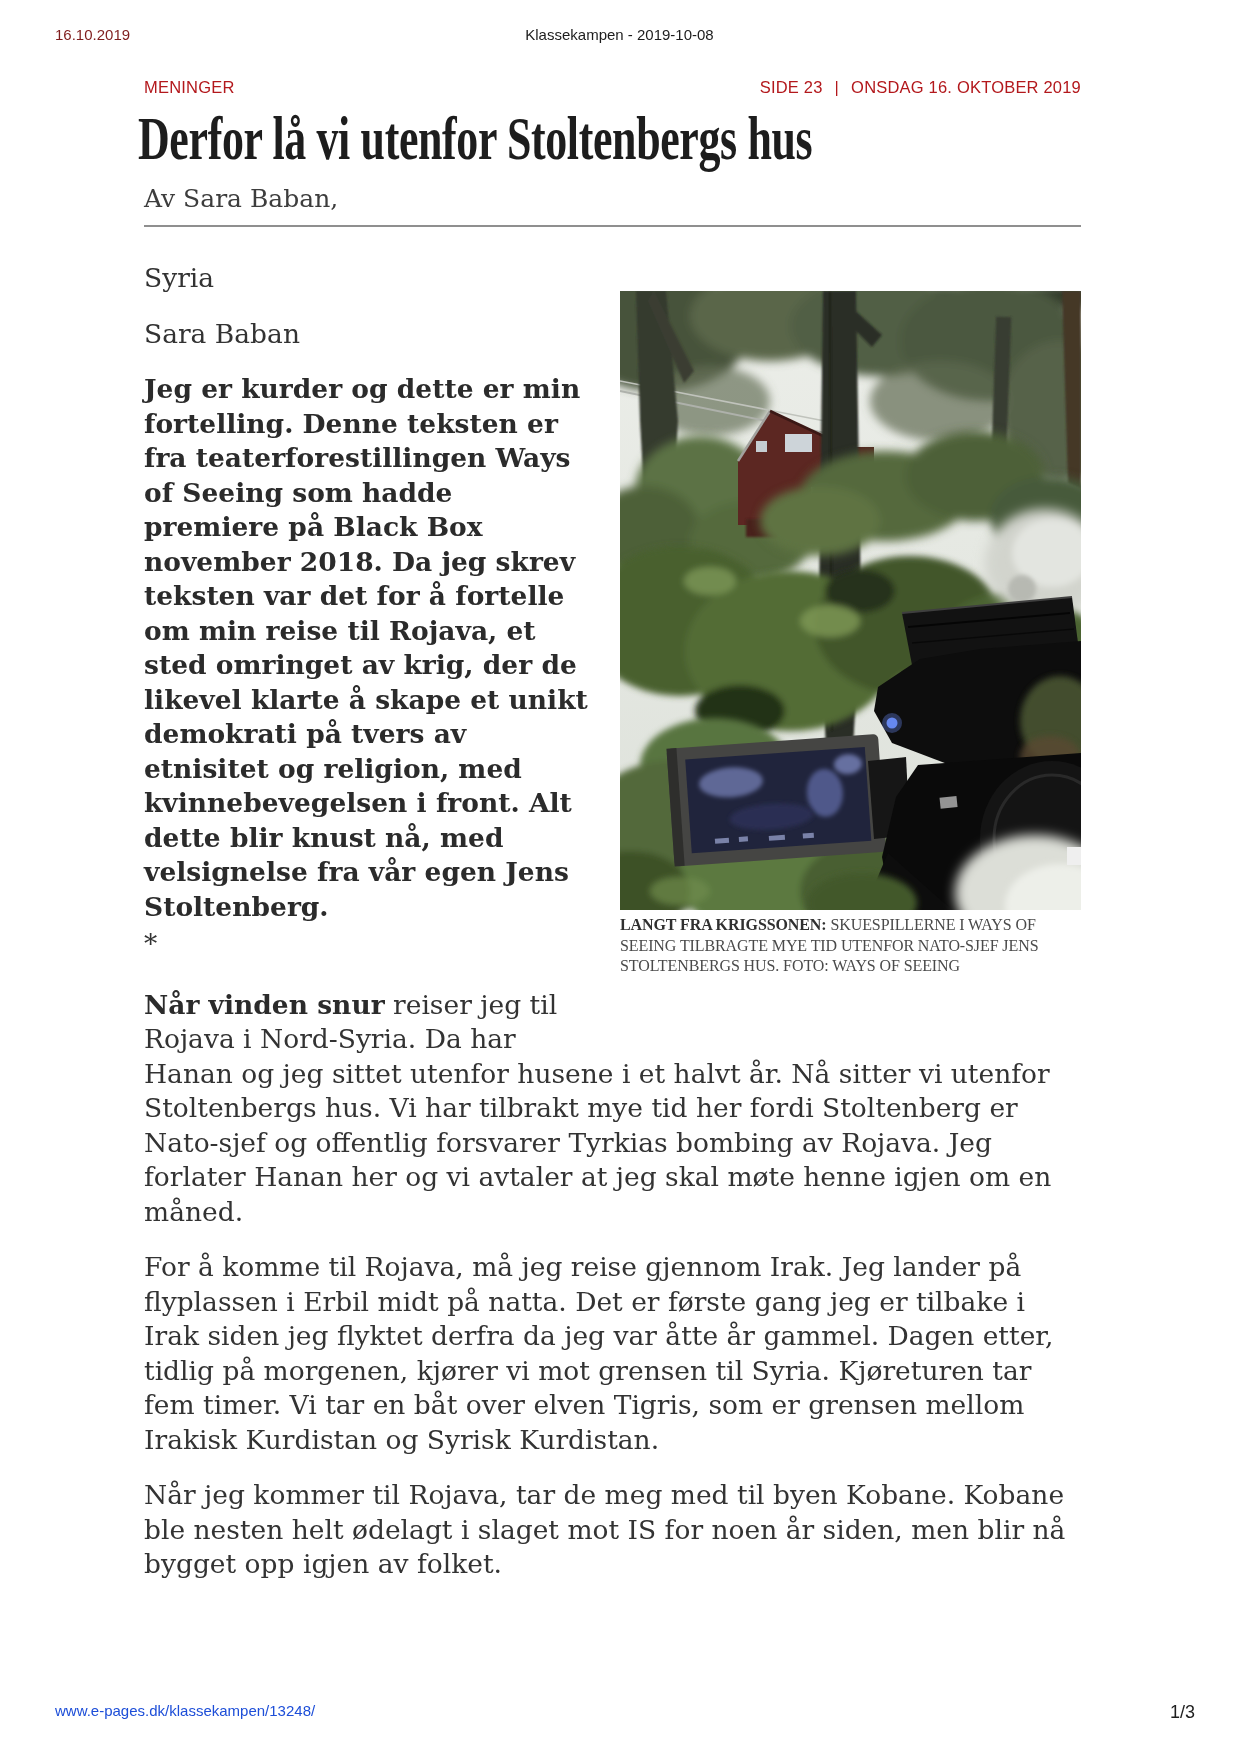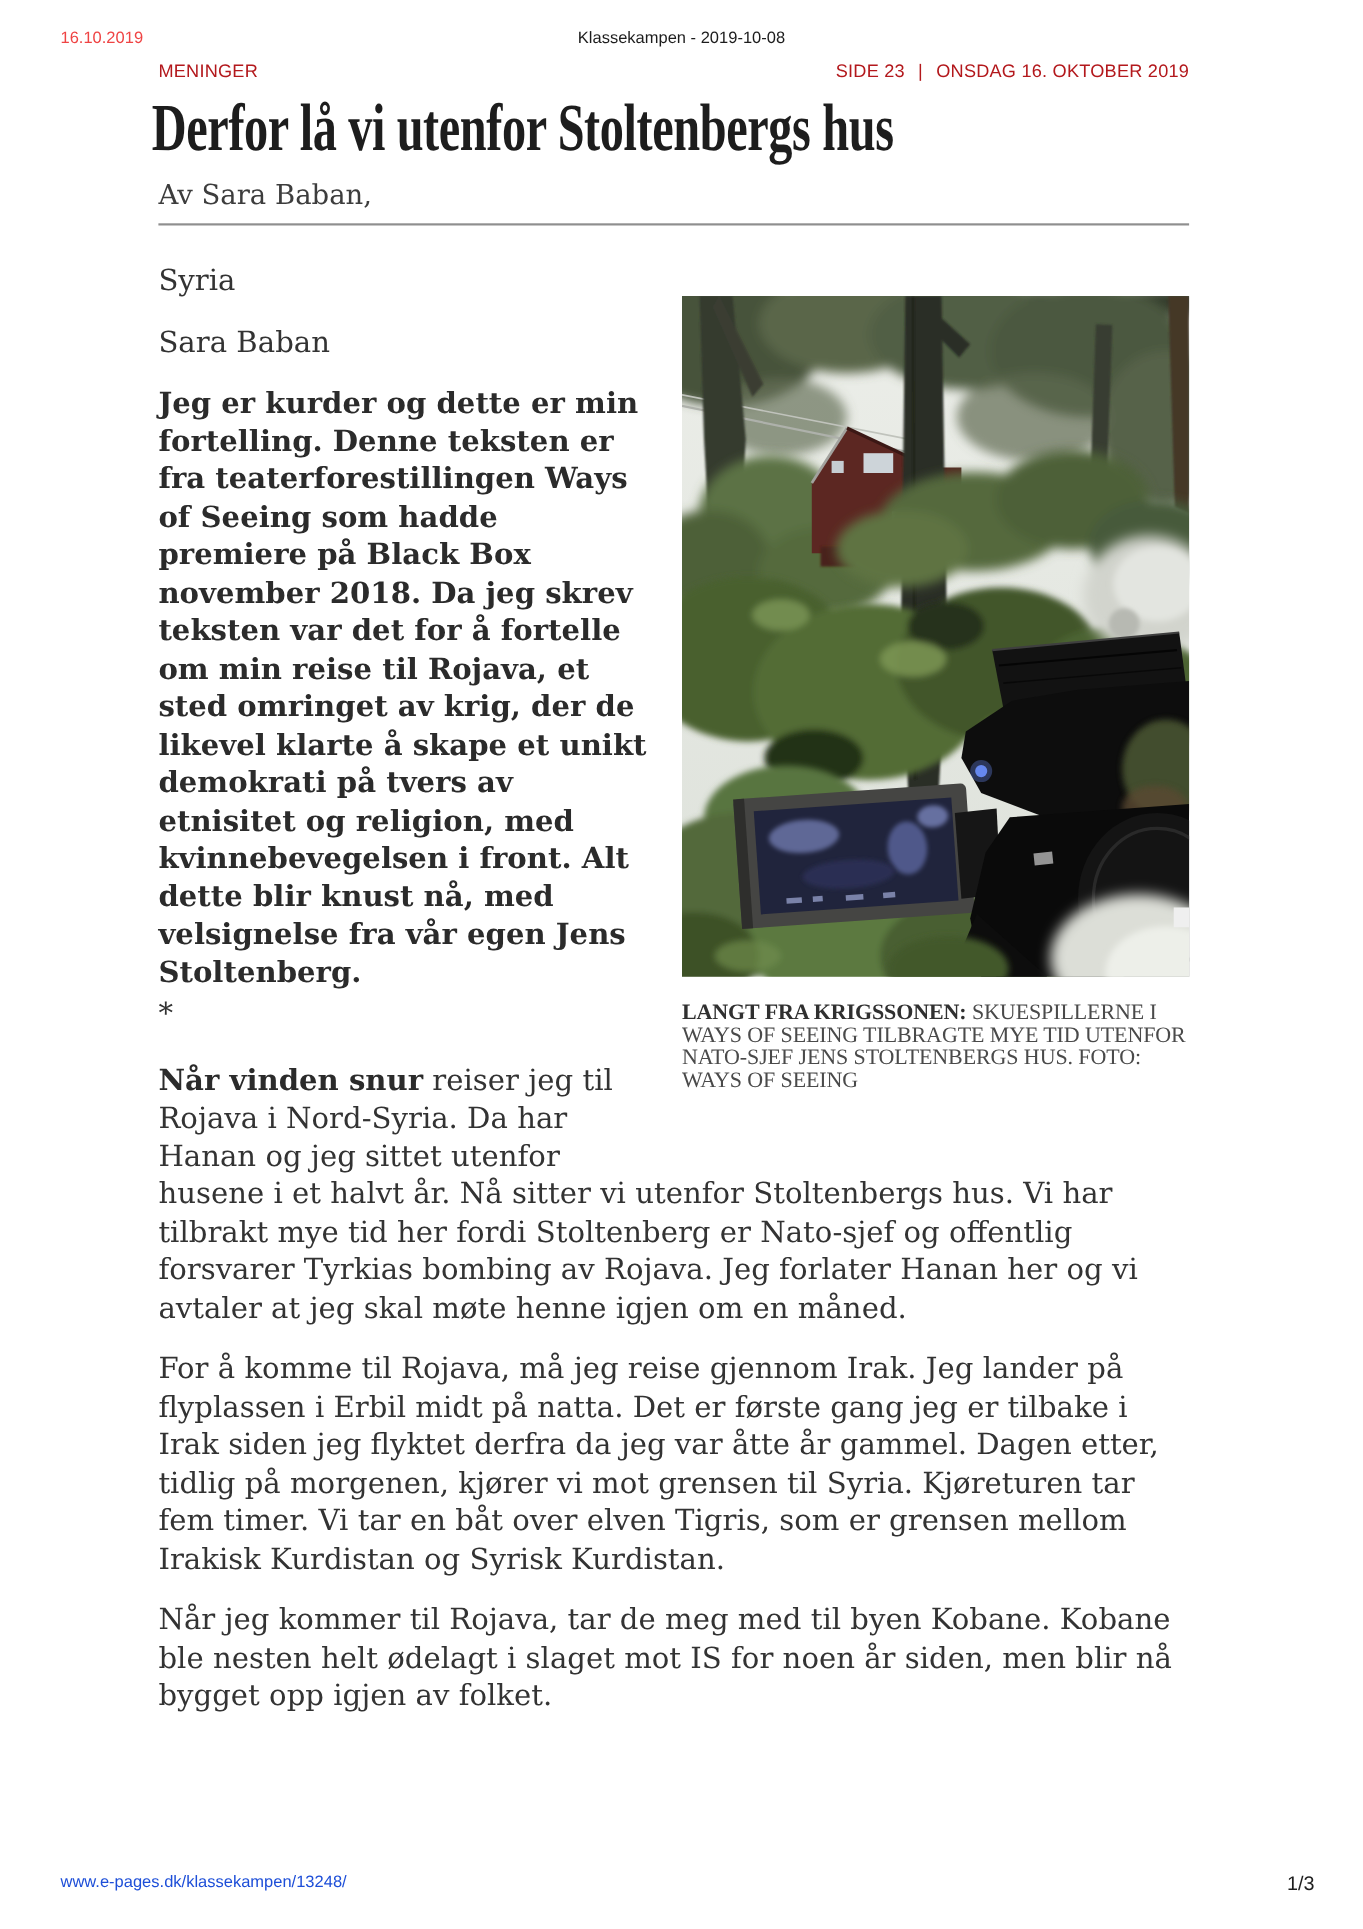--- a/index.html
+++ b/index.html
@@ -1,37 +1,37 @@
 <!DOCTYPE html>
 <html lang="no"><head>
 <meta charset="utf-8">
 <style>
   html,body{margin:0;padding:0;background:#ffffff;}
   .page{position:relative;width:1239px;height:1754px;background:#ffffff;overflow:hidden;
         font-family:"Liberation Sans",sans-serif;}
-  .print-date{position:absolute;left:55px;top:26px;font-size:15px;color:#ef4444;}
+  .print-date{position:absolute;left:55px;top:26px;font-size:15px;color:#7f1d1d;}
   .doc-title{position:absolute;left:0;right:0;top:26px;text-align:center;font-size:15px;color:#1c1c1c;}
-  .article{position:absolute;left:144px;top:56px;width:937px;}
+  .article{position:absolute;left:144px;top:78px;width:937px;}
   .meta-row{display:flex;justify-content:space-between;align-items:baseline;
             font-size:16.5px;letter-spacing:.2px;color:#b3181c;}
   .meta-row .pipe{margin:0 12px;}
   h1.headline{margin:10px 0 0 -6px;font-family:"Liberation Serif",serif;font-weight:bold;
       font-size:61px;line-height:1.04;color:#1d1d1d;white-space:nowrap;
       transform:scaleX(.72);transform-origin:0 50%;letter-spacing:-.5px;}
   .byline-wrap{margin-top:14px;padding-bottom:12px;border-bottom:2px solid #8f8f8f;}
   .byline{font-family:"DejaVu Serif",serif;font-size:25px;color:#3d3d3d;}
   .content{font-family:"DejaVu Serif",serif;font-size:26.5px;line-height:34.5px;color:#333333;}
   .content p{margin:0 0 21px;}
   p.tag{margin-top:34px;}
   p.lead{font-weight:bold;color:#2b2b2b;margin:12px 0 3px;}
   p.star{margin-bottom:26px;}
   .lead-in{font-weight:bold;color:#2b2b2b;}
   figure.photo-figure{float:right;width:461px;margin:30px 0 58px 30px;padding:0;}
   figure.photo-figure svg{display:block;}
-  figcaption{margin-top:22px;font-family:"Liberation Serif",serif;font-size:20px;
+  figcaption{margin-top:5px;font-family:"Liberation Serif",serif;font-size:16px;
              line-height:20.5px;color:#4a4a4a;letter-spacing:-.1px;}
   .cap-bold{font-weight:bold;color:#303030;}
   .footer-url{position:absolute;left:55px;top:1702px;font-size:15px;color:#1d4ed8;}
   .page-num{position:absolute;right:44px;top:1702px;font-size:18px;color:#1e1e1e;}
 </style>
 </head>
 <body>
 
 <div class="page">
 

